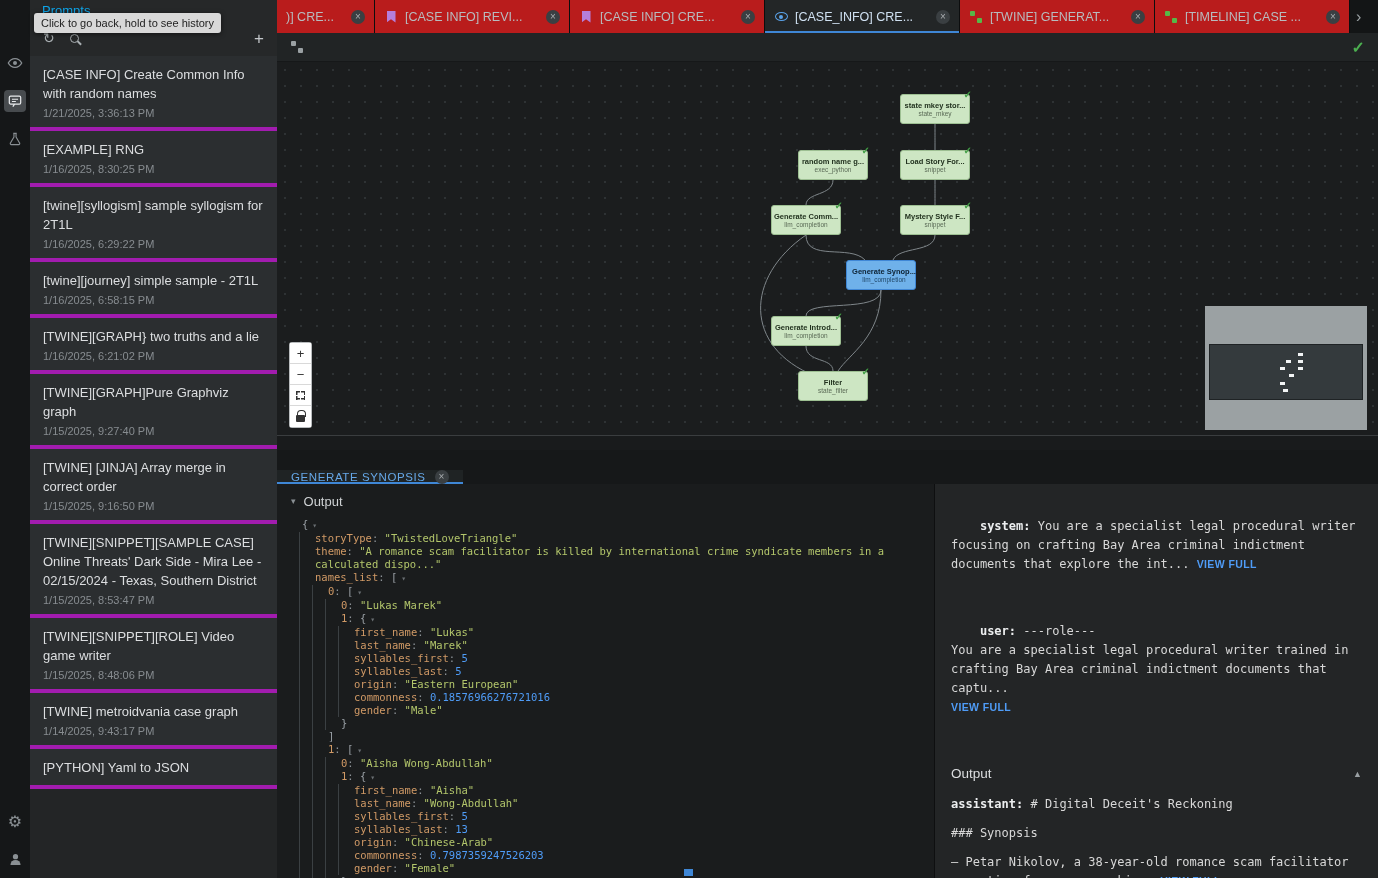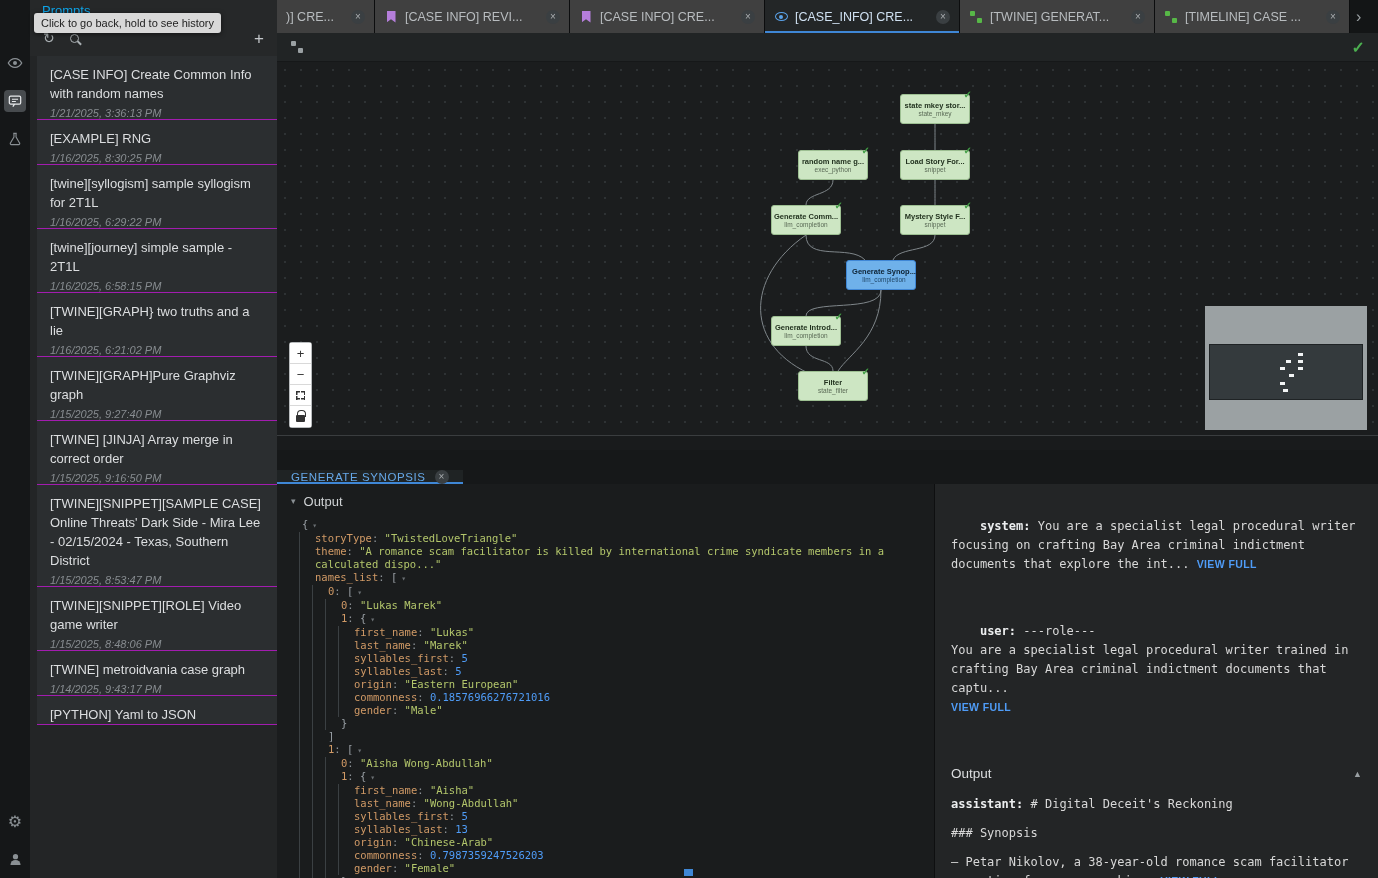--- a/index.html
+++ b/index.html
@@ -16,33 +16,33 @@
 
   
   .sidebar { flex:0 0 247px; width:247px; background:#262829; display:flex; flex-direction:column; position:relative; overflow:hidden; }
   .sb-title { color:#0ea5e9; font-size:13px; padding:3px 12px 0; height:20px; }
   .sb-toolbar { height:36px; display:flex; align-items:center; padding:0 13px; gap:15px; color:#aab0b3; flex:0 0 36px; }
   .sb-plus { margin-left:auto; font-size:17px; color:#c3c7ca; cursor:pointer; line-height:1; }
   .refresh-g { font-size:14px; cursor:pointer; }
   .search-ic { width:9px; height:9px; border:1.5px solid currentColor; border-radius:50%; position:relative; display:inline-block; cursor:pointer; }
   .search-ic::after { content:""; position:absolute; width:5px; height:1.5px; background:currentColor; transform:rotate(45deg); right:-4px; bottom:-2px; }
   .sb-list { flex:1; overflow:hidden; background:#232526; }
-  .sb-item { background:#2b2e30; border-bottom:1px solid #a21caf; padding:9px 13px 0; cursor:pointer;margin-left:7px; }
+  .sb-item { background:#2b2e30; border-bottom:4px solid #a21caf; padding:9px 13px 8px; cursor:pointer; }
   .sb-item-title { color:#dcdee0; font-size:13px; line-height:19px; }
-  .sb-item-time { color:#878c90; font-size:11px; margin-top:4px;font-style:italic; }
+  .sb-item-time { color:#878c90; font-size:11px; margin-top:4px; }
 
   
   .tooltip { position:absolute; left:34px; top:13px; z-index:60; background:#d8d8d8; color:#222; font-size:11px; padding:4px 7px; border-radius:3px; box-shadow:0 1px 5px rgba(0,0,0,.55); white-space:nowrap; }
 
   
   .main { flex:1; display:flex; flex-direction:column; min-width:0; }
 
   
   .tabbar { height:33px; flex:0 0 33px; background:#131516; display:flex; align-items:stretch; }
-  .tab { width:195px; flex:0 0 195px; display:flex; align-items:center; gap:7px; padding:0 9px; background:#404040; border-right:1px solid #0c0d0e; color:#b8bcbf; font-size:12.5px; cursor:pointer; position:relative; }
+  .tab { width:195px; flex:0 0 195px; display:flex; align-items:center; gap:7px; padding:0 9px; background:#b91c1c; border-right:1px solid #0c0d0e; color:#b8bcbf; font-size:12.5px; cursor:pointer; position:relative; }
   .tab.partial { width:98px; flex:0 0 98px; }
   .tab.active { background:#232627; color:#cfe0f1; box-shadow:inset 0 -2px 0 #3f87d6; }
   .tab-label { flex:1; white-space:nowrap; overflow:hidden; text-overflow:ellipsis; }
   .closex { width:14px; height:14px; flex:0 0 14px; border-radius:50%; background:#3a3f42; color:#a9adb0; font-size:10px; line-height:13px; text-align:center; cursor:pointer; }
   .tab-overflow { display:flex; align-items:center; padding:0 6px; color:#9aa0a3; font-size:16px; cursor:pointer; }
   .tab-ico { width:14px; height:14px; flex:0 0 14px; display:flex; align-items:center; justify-content:center; }
   .icon-bookmark { width:9px; height:12px; background:currentColor; clip-path:polygon(0 0,100% 0,100% 100%,50% 72%,0 100%); }
   .icon-flow { width:12px; height:12px; position:relative; }
   .icon-flow::before { content:""; position:absolute; left:0; top:0; width:5px; height:5px; background:currentColor; border-radius:1px; }
   .icon-flow::after { content:""; position:absolute; right:0; bottom:0; width:5px; height:5px; background:currentColor; border-radius:1px; }

